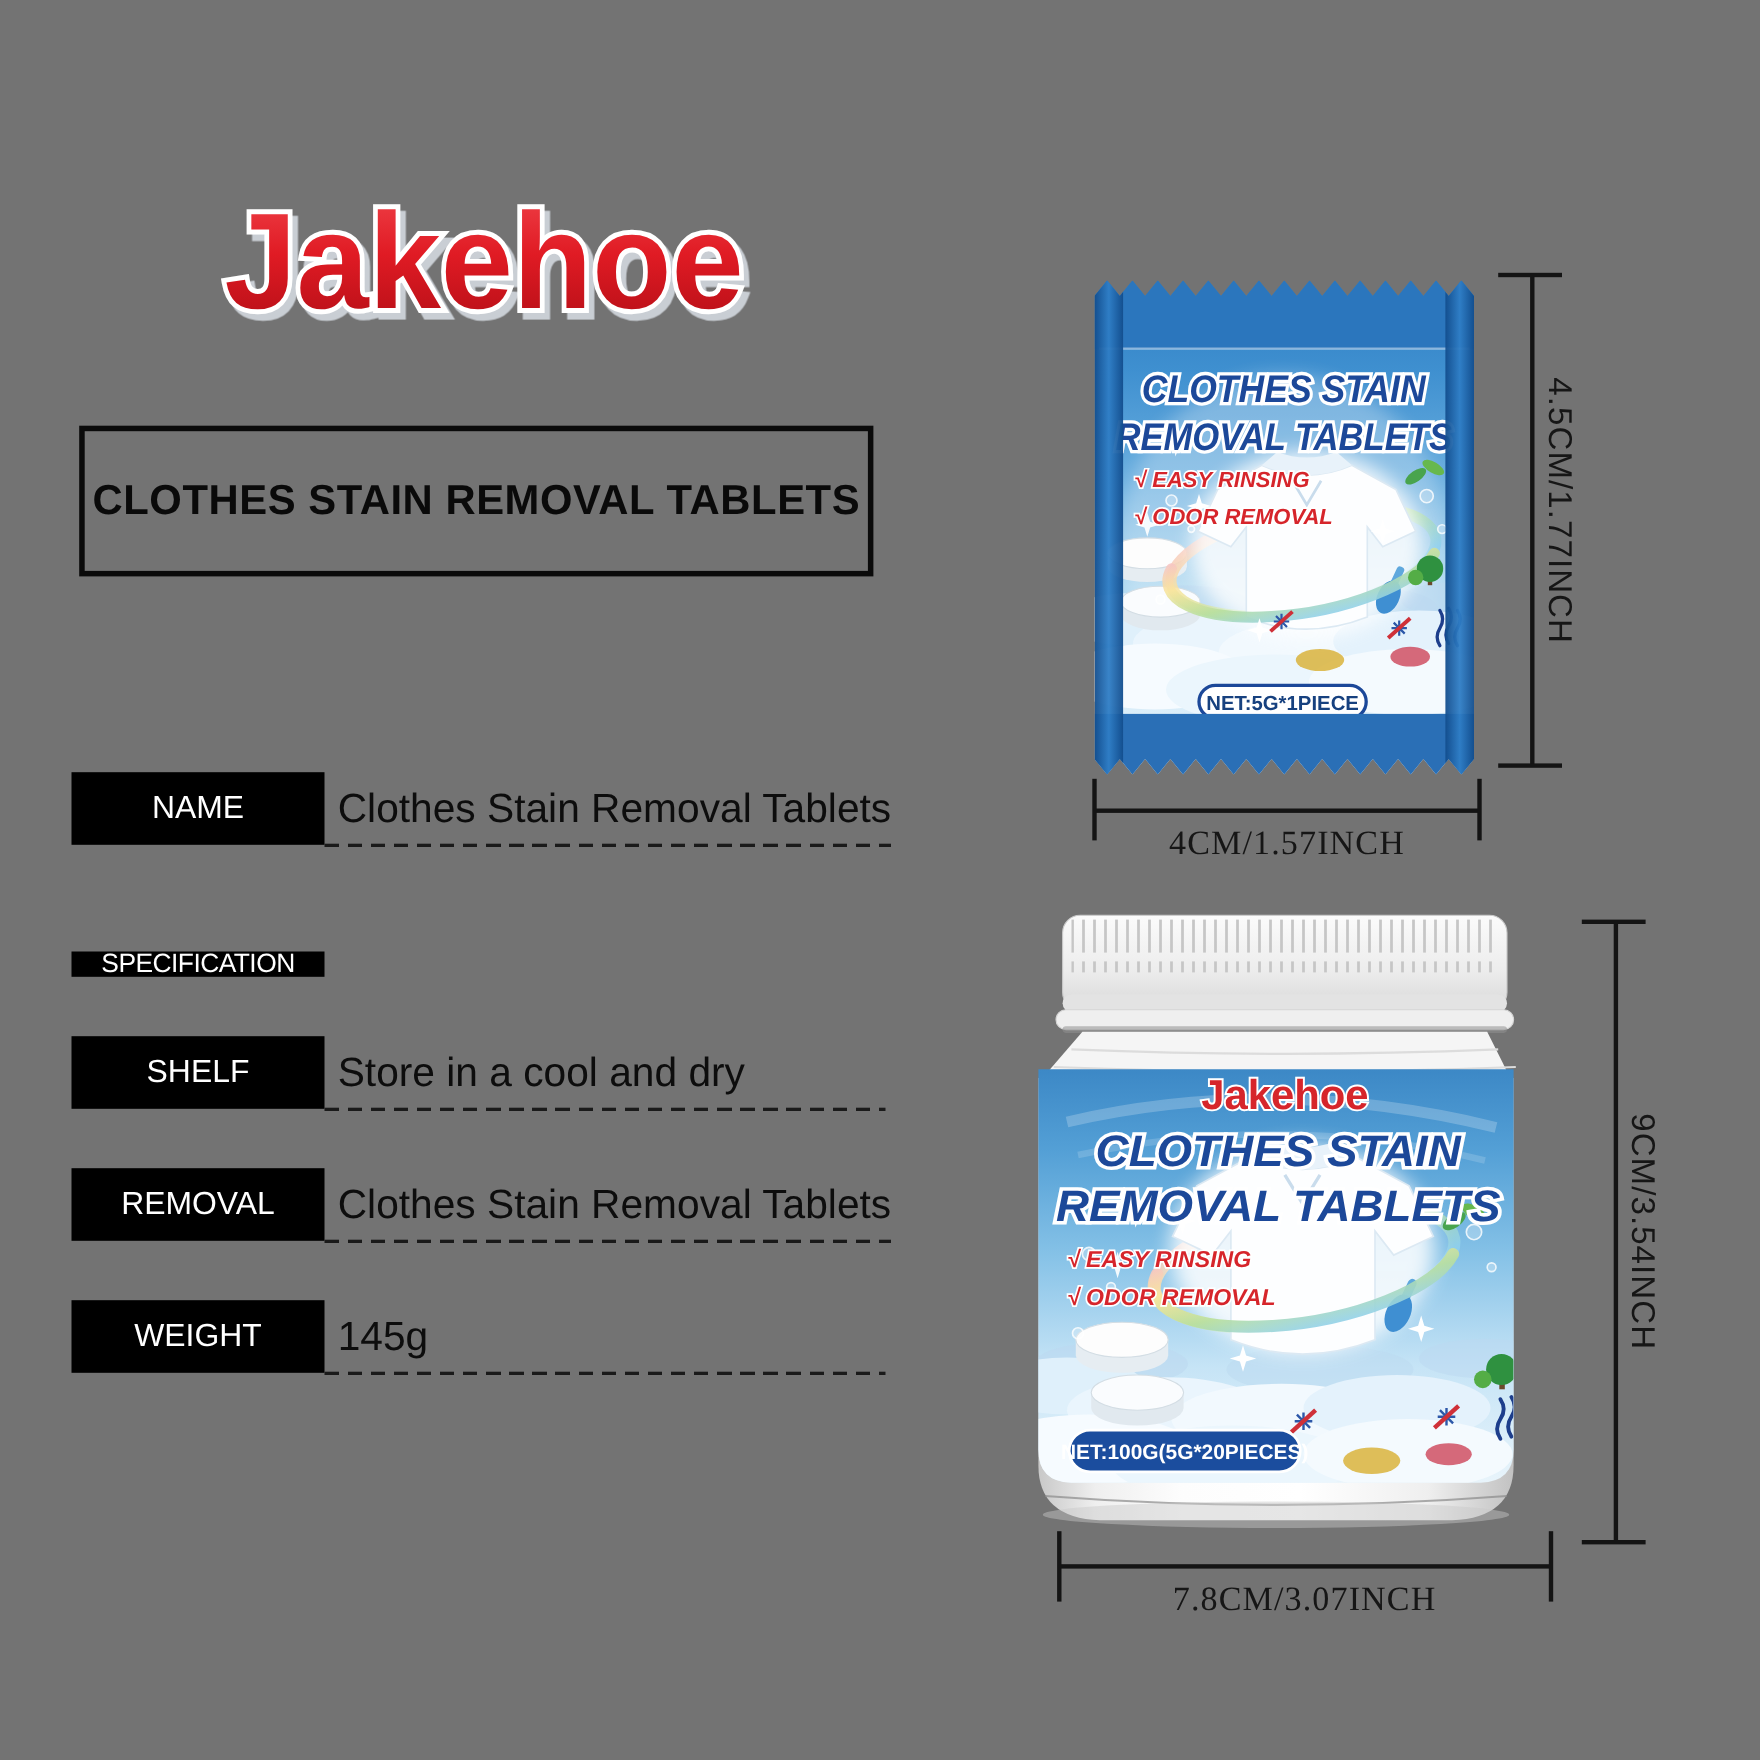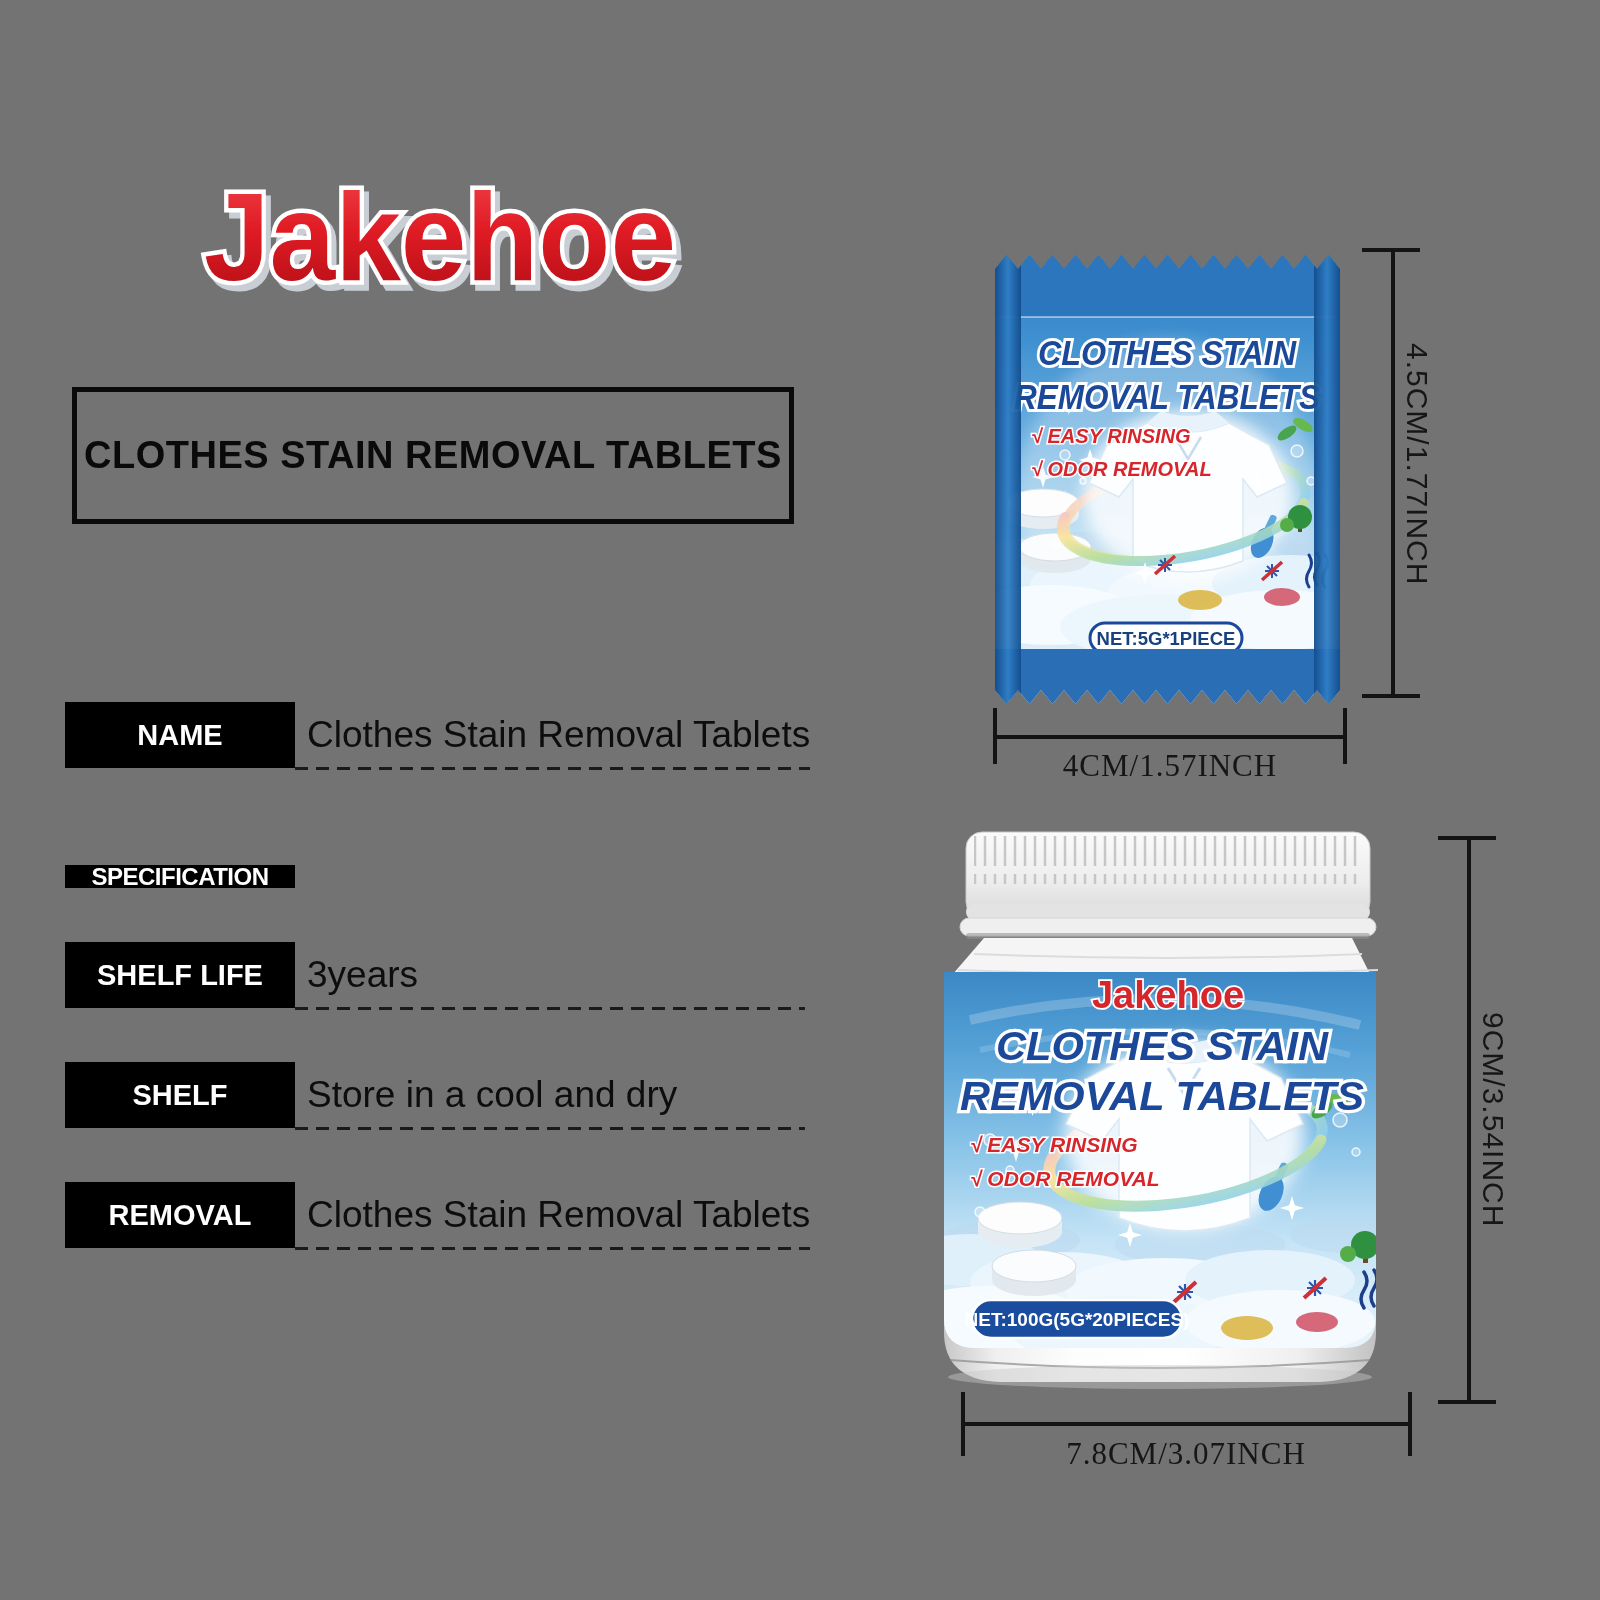--- a/index.html
+++ b/index.html
@@ -13,21 +13,21 @@
 
   
   .title-box{position:absolute;left:72px;top:387px;width:722px;height:137px;box-sizing:border-box;
              border:5px solid #0a0a0a;display:flex;align-items:center;justify-content:center;}
   .title-box span{font-size:38px;font-weight:bold;color:#0a0a0a;letter-spacing:.5px;}
 
   
   .specs{position:absolute;left:65px;top:702px;width:740px;}
   .spec-row{display:flex;height:66px;margin-bottom:54px;}
   .spec-label{width:230px;min-width:230px;background:#000;color:#fff;display:flex;align-items:center;
-              justify-content:center;font-weight:bold;font-size:29px;letter-spacing:0;}
+              justify-content:center;font-weight:normal;font-size:29px;letter-spacing:0;}
   .spec-row:nth-child(2) .spec-label{font-size:24px;letter-spacing:-.5px;margin-top:43px;}
   .spec-value-wrap{flex:1;display:flex;align-items:center;position:relative;}
   .spec-value-wrap::after{content:"";position:absolute;left:0;right:0;bottom:-2px;height:3px;
        background:repeating-linear-gradient(90deg,#1a1a1a 0 13px,transparent 13px 21px);}
   .spec-value{font-size:37px;color:#0d0d0d;padding-left:12px;white-space:nowrap;}
 
   
   .sachet{position:absolute;left:995px;top:245px;width:345px;height:465px;}
   .jar{position:absolute;left:920px;top:820px;width:480px;height:580px;}
   svg text{font-family:"Liberation Sans",sans-serif;}
@@ -63,39 +63,39 @@
 
   <div class="specs">
     <div class="spec-row">
       <div class="spec-label">NAME</div>
       <div class="spec-value-wrap">
         <span class="spec-value">Clothes Stain Removal Tablets</span>
       </div>
     </div>
     <div class="spec-row">
       <div class="spec-label">SPECIFICATION</div>
-    </div>
-    <div class="spec-row">
-      <div class="spec-label">SHELF LIFE</div>
-      <div class="spec-value-wrap">
-        <span class="spec-value">3years</span>
-      </div>
     </div>
     <div class="spec-row">
       <div class="spec-label">SHELF</div>
       <div class="spec-value-wrap">
         <span class="spec-value">Store in a cool and dry</span>
       </div>
     </div>
     <div class="spec-row">
       <div class="spec-label">REMOVAL</div>
       <div class="spec-value-wrap">
         <span class="spec-value">Clothes Stain Removal Tablets</span>
       </div>
     </div>
+    <div class="spec-row">
+      <div class="spec-label">WEIGHT</div>
+      <div class="spec-value-wrap">
+        <span class="spec-value">145g</span>
+      </div>
+    </div>
   </div>
 
   <svg class="sachet" viewBox="0 0 345 465">
     <defs>
       <clipPath id="bagClip">
         <path d="M0 24l11.5 -14 11.5 14 11.5 -14 11.5 14 11.5 -14 11.5 14 11.5 -14 11.5 14 11.5 -14 11.5 14 11.5 -14 11.5 14 11.5 -14 11.5 14 11.5 -14 11.5 14 11.5 -14 11.5 14 11.5 -14 11.5 14 11.5 -14 11.5 14 11.5 -14 11.5 14 11.5 -14 11.5 14 11.5 -14 11.5 14 11.5 -14 11.5 14L345 445l-11.5 14 -11.5 -14 -11.5 14 -11.5 -14 -11.5 14 -11.5 -14 -11.5 14 -11.5 -14 -11.5 14 -11.5 -14 -11.5 14 -11.5 -14 -11.5 14 -11.5 -14 -11.5 14 -11.5 -14 -11.5 14 -11.5 -14 -11.5 14 -11.5 -14 -11.5 14 -11.5 -14 -11.5 14 -11.5 -14 -11.5 14 -11.5 -14 -11.5 14 -11.5 -14 -11.5 14 -11.5 -14Z"></path>
       </clipPath>
       <linearGradient id="sgBag" x1="0" y1="0" x2="0" y2="1">
         <stop offset="0" stop-color="#2d7ac0"></stop>
           <stop offset="0.2" stop-color="#3f90d0"></stop>

